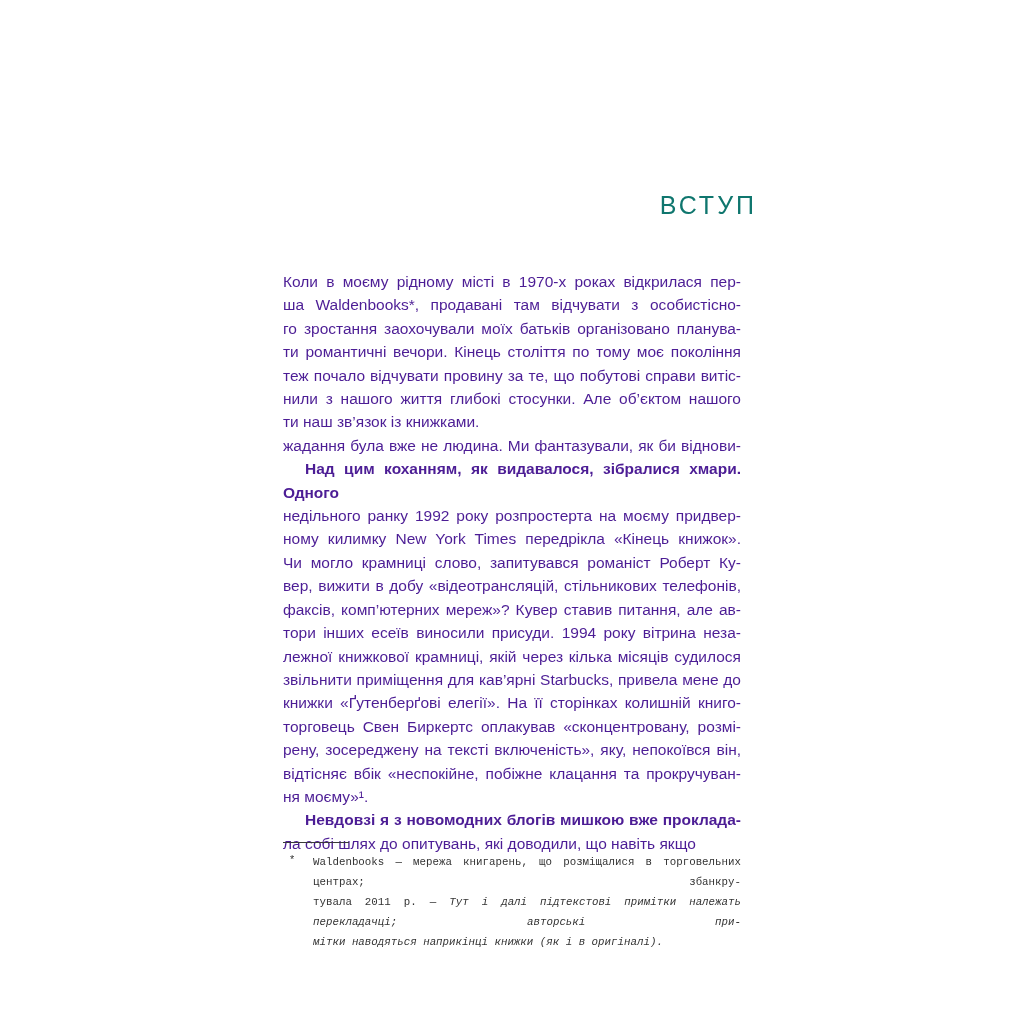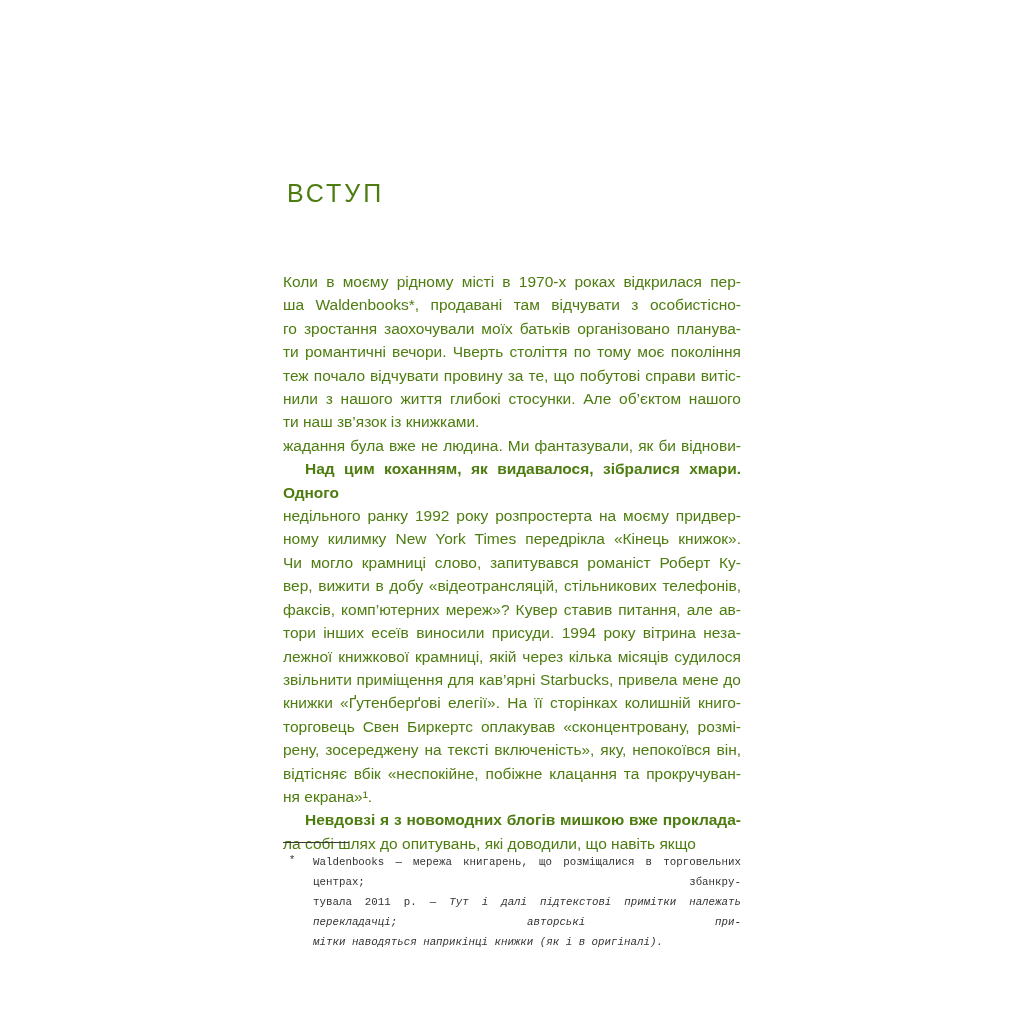--- a/index.html
+++ b/index.html
@@ -13,36 +13,36 @@
     height: 1024px;
     background: #ffffff;
     font-family: "Liberation Sans", sans-serif;
     overflow: hidden;
   }
   .title {
     position: absolute;
     top: 176px;
     left: 283px;
     width: 458px;
-    margin: 4px;
-    text-align: left;
+    margin: 16px;
+    text-align: right;
     font-size: 25px;
     line-height: 1.1;
     font-weight: normal;
     letter-spacing: 3px;
-    color: #4d7c0f;
+    color: #0f766e;
   }
   .body-text {
     position: absolute;
     top: 270px;
     left: 283px;
     width: 458px;
     font-size: 15.5px;
     line-height: 23.4px;
-    color: #4d7c0f;
+    color: #4c1d95;
   }
   .line {
     text-align: justify;
     text-align-last: justify;
   }
   .line.last {
     text-align-last: left;
   }
   .line.indent {
     text-indent: 22px;
@@ -86,39 +86,39 @@
 </style>
 </head>
 <body>
 
 <div class="page">
   <h1 class="title">ВСТУП</h1>
   <div class="body-text">
       <div class="line">Коли в моєму рідному місті в 1970-х роках відкрилася пер-</div>
       <div class="line">ша Waldenbooks*, продавані там відчувати з особистісно-</div>
       <div class="line">го зростання заохочували моїх батьків організовано планува-</div>
-      <div class="line">ти романтичні вечори. Чверть століття по тому моє покоління</div>
+      <div class="line">ти романтичні вечори. Кінець століття по тому моє покоління</div>
       <div class="line">теж почало відчувати провину за те, що побутові справи витіс-</div>
       <div class="line">нили з нашого життя глибокі стосунки. Але об’єктом нашого</div>
       <div class="line last">ти наш зв’язок із книжками.</div>
       <div class="line">жадання була вже не людина. Ми фантазували, як би віднови-</div>
       <div class="line indent">Над цим коханням, як видавалося, зібралися хмари. Одного</div>
       <div class="line">недільного ранку 1992 року розпростерта на моєму придвер-</div>
       <div class="line">ному килимку New York Times передрікла «Кінець книжок».</div>
       <div class="line">Чи могло крамниці слово, запитувався романіст Роберт Ку-</div>
       <div class="line">вер, вижити в добу «відеотрансляцій, стільникових телефонів,</div>
       <div class="line">факсів, комп’ютерних мереж»? Кувер ставив питання, але ав-</div>
       <div class="line">тори інших есеїв виносили присуди. 1994 року вітрина неза-</div>
       <div class="line">лежної книжкової крамниці, якій через кілька місяців судилося</div>
       <div class="line">звільнити приміщення для кав’ярні Starbucks, привела мене до</div>
       <div class="line">книжки «Ґутенберґові елегії». На її сторінках колишній книго-</div>
       <div class="line">торговець Свен Биркертс оплакував «сконцентровану, розмі-</div>
       <div class="line">рену, зосереджену на тексті включеність», яку, непокоївся він,</div>
       <div class="line">відтісняє вбік «неспокійне, побіжне клацання та прокручуван-</div>
-      <div class="line last">ня екрана»¹.</div>
+      <div class="line last">ня моєму»¹.</div>
       <div class="line indent">Невдовзі я з новомодних блогів мишкою вже проклада-</div>
       <div class="line last">ла собі шлях до опитувань, які доводили, що навіть якщо</div>
     </div>
   <div class="footnote">
     <div class="fn-rule"></div>
     <span class="fn-marker">*</span>
     <div class="fn-lines">
         <div class="fn-line"><span>Waldenbooks — мережа книгарень, що розміщалися в торговельних центрах; збанкру-</span></div>
         <div class="fn-line"><span>тувала 2011 р. — </span><span class="italic">Тут і далі підтекстові примітки належать перекладачці; авторські при-</span></div>
         <div class="fn-line last"><span class="italic">мітки наводяться наприкінці книжки (як і в оригіналі).</span></div>

